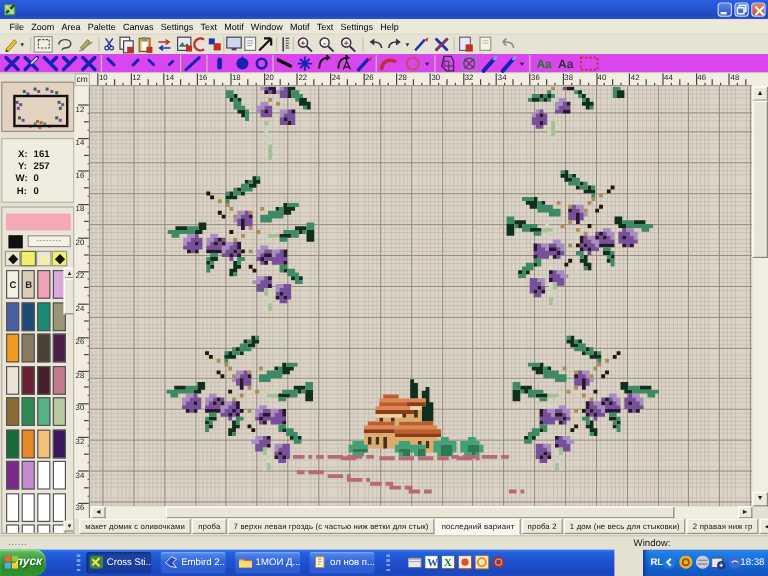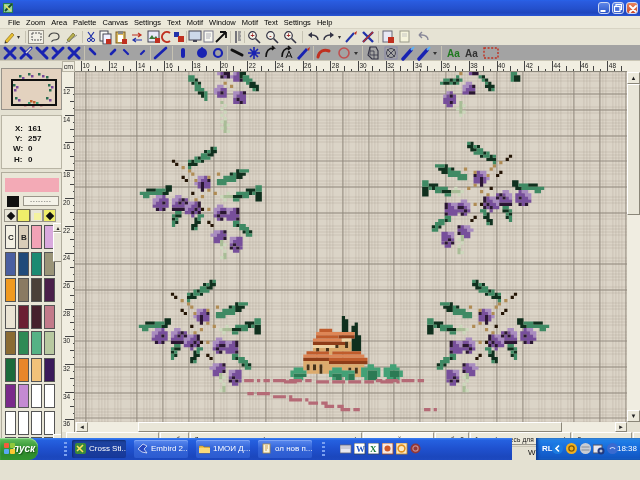--- a/index.html
+++ b/index.html
@@ -11,21 +11,21 @@
 .tbtn{top:2px;width:12px;height:12px;border-radius:3px;border:1px solid #cfd8f2;overflow:hidden}
 #bmin{left:598px;background:linear-gradient(180deg,#5f86e8,#2c56c8)}
 #bmax{left:612px;background:linear-gradient(180deg,#5f86e8,#2c56c8)}
 #bcls{left:626px;background:linear-gradient(180deg,#e8855f,#cc4a28)}
 #appico{left:3px;top:2px;width:12px;height:12px}
 
 #menu{left:0;top:16px;width:640px;height:13px;background:#ece9da;border-bottom:1px solid #d8d4c4;color:#000;font-size:7.5px;padding-left:8px;white-space:nowrap}
 #menu span{display:inline-block;margin-right:6px;vertical-align:top;line-height:13px}
 
 #tb1{left:0;top:29px;width:640px;height:16px;background:#e6e3d4}
-#tb2{left:0;top:45px;width:640px;height:16px;background:#a3a3a3;border-bottom:1px solid #cac6b6}
+#tb2{left:0;top:45px;width:640px;height:16px;background:#d946ef;border-bottom:1px solid #cac6b6}
 
 .pane{background:#f0ede0;border:1px solid #989488;border-right-color:#fff;border-bottom-color:#fff}
 #preview{left:1px;top:68px;width:61px;height:42px;background:#e3d2bf;border:1px solid #96928a}
 #vrect{left:9px;top:10px;width:46px;height:27px;border:2px solid #111}
 #info{left:1px;top:115px;width:61px;height:54px;background:#f0ede0;border:1px solid #b8b4a4;font-size:8px;font-weight:bold;color:#111}
 #info div{position:absolute;left:0;width:58px}
 #palette{left:1px;top:172px;width:61px;height:273px;background:#e9e6d7;border:1px solid #b0ac9c;overflow:hidden}
 #pinkbar{left:3px;top:5px;width:54px;height:14px;background:#f3aab6}
 #blacksq{left:5px;top:23px;width:12px;height:11px;background:#101010}
 #dashfield{left:21px;top:23px;width:36px;height:10px;background:#f4f2e8;border:1px solid #9a968a;font-size:5px;line-height:8px;color:#333;text-align:center;letter-spacing:1px}
@@ -50,21 +50,21 @@
 .sb{background:#f0ede1}
 .sbtn{position:absolute;background:#ece9db;border:1px solid;border-color:#fff #8a8678 #8a8678 #fff;color:#222;text-align:center}
 .sthumb{position:absolute;background:#e9e6d8;border:1px solid;border-color:#fff #8a8678 #8a8678 #fff}
 
 #tabrow{left:66px;top:432px;width:574px;height:14px;background:#e4e1d2;font-size:6.5px;white-space:nowrap;overflow:hidden}
 .tab{display:inline-block;height:13px;line-height:13px;padding:0 4px;letter-spacing:.12px;background:#ece9da;border:1px solid #9a968a;border-top-color:#fff;border-left-color:#fff;margin-right:1px;vertical-align:top;color:#111}
 .tab.active{background:#f8f6ee;height:14px;margin-top:0;border-bottom-color:#f8f6ee}
 
 #status{left:0;top:446px;width:640px;height:12px;background:#e4e1d2;border-top:1px solid #cac6b6;font-size:8px;color:#111}
 
-#taskbar{left:0;top:438px;width:512px;height:22px;background:linear-gradient(180deg,#3a80f2 0%,#2561e0 10%,#1f51cf 48%,#1b47bd 85%,#1d49c0 100%)}
+#taskbar{left:0;top:458px;width:512px;height:22px;background:linear-gradient(180deg,#3a80f2 0%,#2561e0 10%,#1f51cf 48%,#1b47bd 85%,#1d49c0 100%)}
 #startbtn{left:0;top:0;width:38px;height:22px;border-radius:0 9px 9px 0;background:linear-gradient(180deg,#64c060 0%,#3f9e3c 35%,#2e8b2c 70%,#31952e 100%);box-shadow:inset 0 1px 1px #a0e09c;color:#fff;font-weight:bold;font-style:italic;font-size:10px;line-height:22px;text-align:center;text-shadow:1px 1px 1px #1a5a18}
 .taskbtn{top:2px;height:18px;border-radius:2px;background:linear-gradient(180deg,#5a8af0,#3465d8 45%,#2c5bd0);box-shadow:inset 0 1px 0 #7aa2f4;color:#fff;font-size:8px;line-height:18px;white-space:nowrap;overflow:hidden;padding-left:17px}
 .taskbtn.pressed{background:linear-gradient(180deg,#1e44a0,#17389a);box-shadow:inset 1px 1px 2px #102a70}
 .ticon{position:absolute;left:3px;top:3px;width:11px;height:11px}
 #tray{left:536px;top:0;width:104px;height:22px;background:linear-gradient(180deg,#44a2f4 0%,#1f7fe8 12%,#1668d8 50%,#1258c4 88%,#1d6ad0 100%);box-shadow:inset 2px 0 3px #0c3c90}
 #clock{position:absolute;right:3px;top:0;color:#fff;font-size:8px;line-height:22px}
 </style></head>
 <body>
 
 <div id="title" class="abs">

